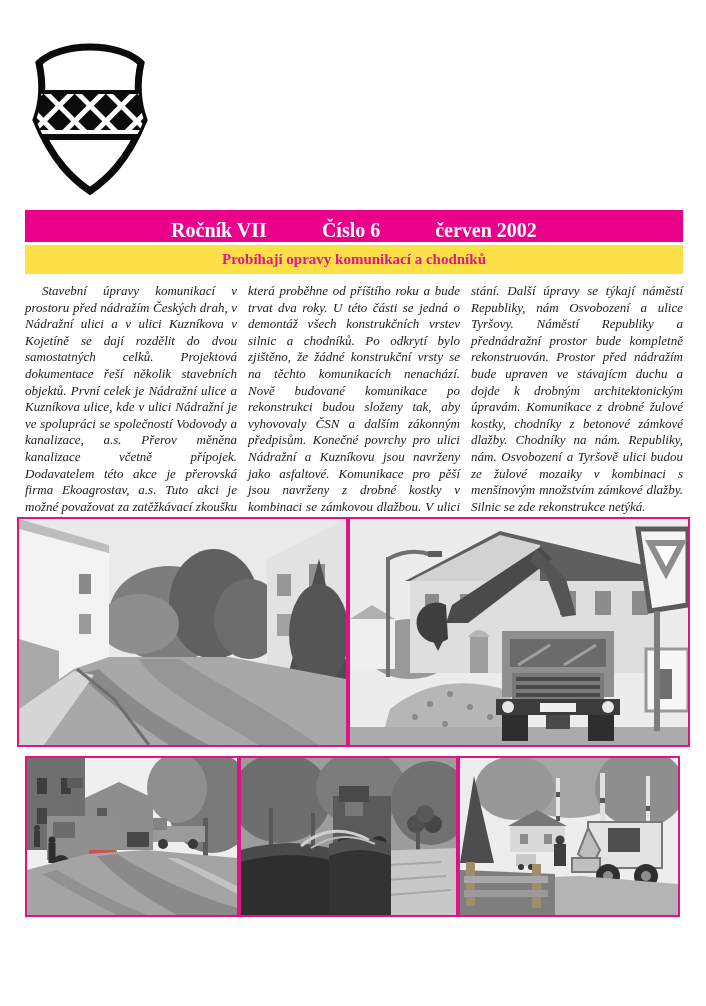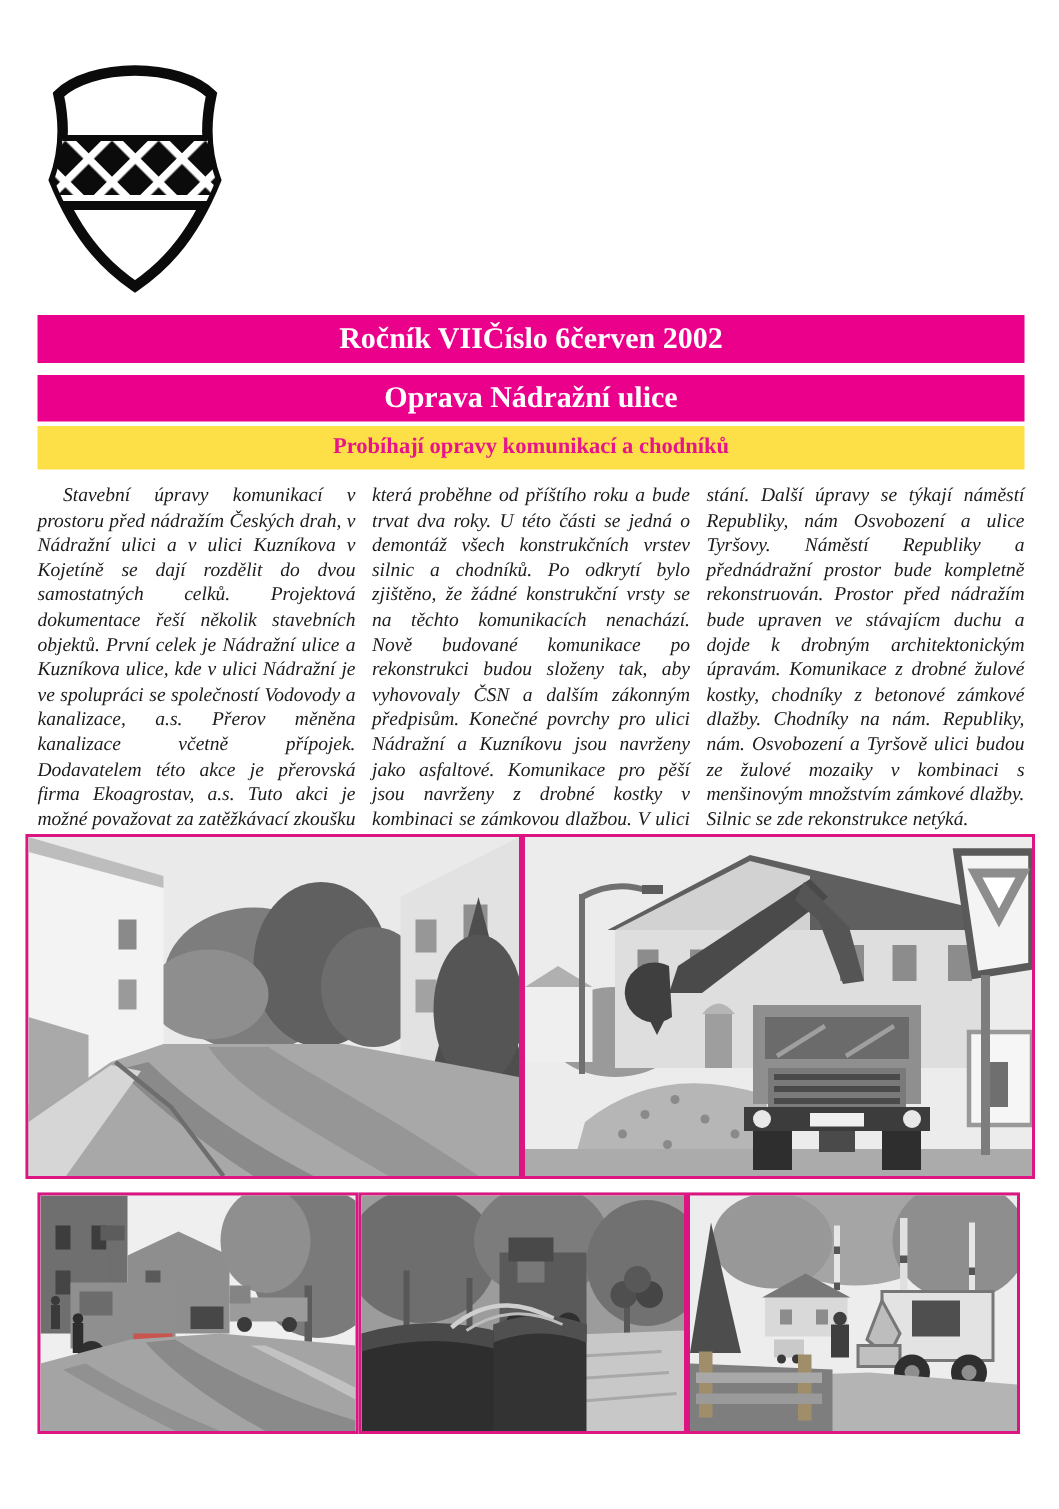--- a/index.html
+++ b/index.html
@@ -20,21 +20,21 @@
     line-height:101px;
     height:101px;
     letter-spacing:3px;
     color:#e81589;
     white-space:nowrap;
     text-shadow:1px 1px 0 #f9b9dc;
   }
   .coat-of-arms{width:124px;height:158px;margin-top:10px;flex:0 0 auto;}
   
   .bar{margin-left:25px;margin-right:23px;display:flex;align-items:center;justify-content:center;}
-  .issue-bar{margin-top:8px;height:32px;background:#eb008b;color:#ffffff;font-weight:bold;font-size:20px;}
+  .issue-bar{margin-top:8px;height:32px;background:#eb008b;color:#ffffff;font-weight:bold;font-size:20px;gap:55px;align-items:flex-end;}
   .headline-bar{margin-top:8px;height:31px;background:#eb008b;color:#ffffff;font-weight:bold;font-size:20px;}
   .subheadline-bar{margin-top:3px;height:29px;background:#fde047;color:#e7148b;font-weight:bold;font-size:15px;}
   
   .article{
     margin:9px 23px 0 25px;
     display:flex;gap:11px;
     height:230px;
     font-style:italic;
     font-size:13px;line-height:16.6px;
     text-align:justify;
@@ -84,23 +84,20 @@
       </svg>
     </div>
   </header>
 
   <div class="bar issue-bar">
     <span>Ročník VII</span>
     <span>Číslo 6</span>
     <span>červen 2002</span>
   </div>
 
-  <div class="bar headline-bar">
-    <span>Oprava Nádražní ulice</span>
-  </div>
   <div class="bar subheadline-bar">
     <span>Probíhají opravy komunikací a chodníků</span>
   </div>
 
   <div class="article">
     <div class="col">
       <p class="indent">Stavební úpravy komunikací v prostoru před nádražím Českých drah, v Nádražní ulici a v ulici Kuzníkova v Kojetíně se dají rozdělit do dvou samostatných celků. Projektová dokumentace řeší několik stavebních objektů. První celek je Nádražní ulice a Kuzníkova ulice, kde v ulici Nádražní je ve spolupráci se společností Vodovody a kanalizace, a.s. Přerov měněna kanalizace včetně přípojek. Dodavatelem této akce je přerovská firma Ekoagrostav, a.s. Tuto akci je možné považovat za zatěžkávací zkoušku a prubířský kámen pro kompletní rekonstrukci kanalizace ve městě Kojetín,</p>
     </div>
     <div class="col">
       <p>která proběhne od příštího roku a bude trvat dva roky. U této části se jedná o demontáž všech konstrukčních vrstev silnic a chodníků. Po odkrytí bylo zjištěno, že žádné konstrukční vrsty se na těchto komunikacích nenachází. Nově budované komunikace po rekonstrukci budou složeny tak, aby vyhovovaly ČSN a dalším zákonným předpisům. Konečné povrchy pro ulici Nádražní a Kuzníkovu jsou navrženy jako asfaltové. Komunikace pro pěší jsou navrženy z drobné kostky v kombinaci se zámkovou dlažbou. V ulici Kuzníkova budou vybudována rovněž nová parkovací</p>

